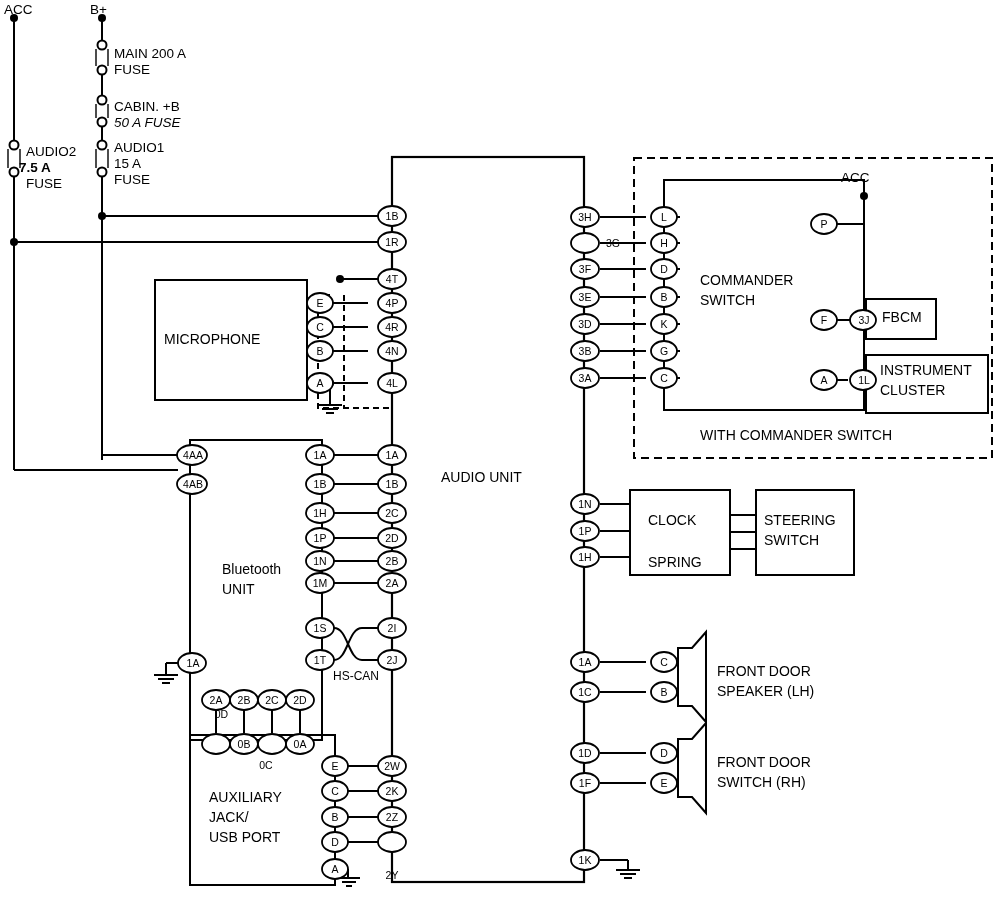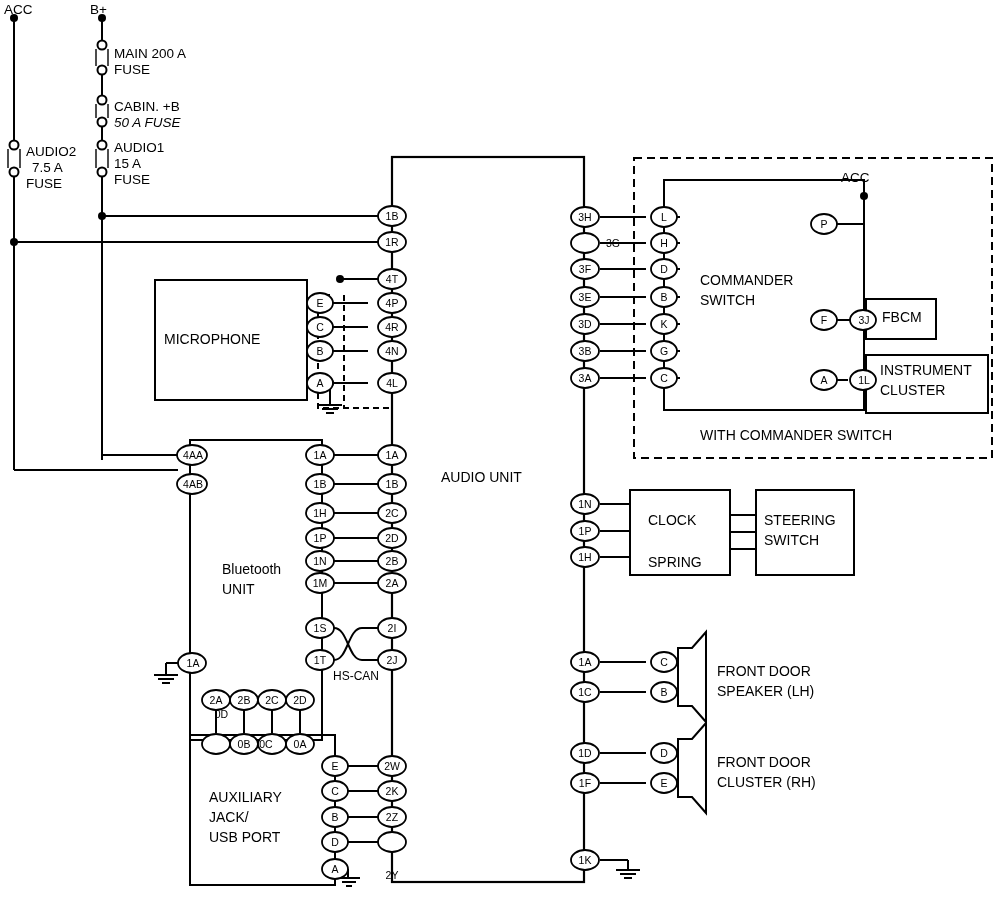--- a/index.html
+++ b/index.html
@@ -319,21 +319,21 @@
 <div class="lbl" style="left:841px;top:170px;">ACC</div>
 
 <div class="lbl" style="left:114px;top:46px;">MAIN 200 A</div>
 <div class="lbl" style="left:114px;top:62px;">FUSE</div>
 <div class="lbl" style="left:114px;top:99px;">CABIN. +B</div>
 <div class="lbl" style="left:114px;top:115px;font-style:italic;">50 A FUSE</div>
 <div class="lbl" style="left:114px;top:140px;">AUDIO1</div>
 <div class="lbl" style="left:114px;top:156px;">15 A</div>
 <div class="lbl" style="left:114px;top:172px;">FUSE</div>
 <div class="lbl" style="left:26px;top:144px;">AUDIO2</div>
-<div class="lbl" style="left:32px;top:160px;">7.5 A</div>
+<div class="lbl" style="left:19px;top:160px;font-weight:bold;">7.5 A</div>
 <div class="lbl" style="left:26px;top:176px;">FUSE</div>
 
 <div class="lbl big" style="left:441px;top:469px;">AUDIO UNIT</div>
 <div class="lbl big" style="left:164px;top:331px;">MICROPHONE</div>
 <div class="lbl big" style="left:222px;top:561px;">Bluetooth</div>
 <div class="lbl big" style="left:222px;top:581px;">UNIT</div>
 <div class="lbl big" style="left:209px;top:789px;">AUXILIARY</div>
 <div class="lbl big" style="left:209px;top:809px;">JACK/</div>
 <div class="lbl big" style="left:209px;top:829px;">USB PORT</div>
 <div class="lbl sm" style="left:333px;top:670px;">HS-CAN</div>
@@ -346,21 +346,21 @@
 <div class="lbl big" style="left:700px;top:427px;">WITH COMMANDER SWITCH</div>
 
 <div class="lbl big" style="left:648px;top:512px;">CLOCK</div>
 <div class="lbl big" style="left:648px;top:554px;">SPRING</div>
 <div class="lbl big" style="left:764px;top:512px;">STEERING</div>
 <div class="lbl big" style="left:764px;top:532px;">SWITCH</div>
 
 <div class="lbl big" style="left:717px;top:663px;">FRONT DOOR</div>
 <div class="lbl big" style="left:717px;top:683px;">SPEAKER (LH)</div>
 <div class="lbl big" style="left:717px;top:754px;">FRONT DOOR</div>
-<div class="lbl big" style="left:717px;top:774px;">CLUSTER (RH)</div>
+<div class="lbl big" style="left:717px;top:774px;">SWITCH (RH)</div>
 
 <div class="term" style="left:378px;top:211px;width:28px;">1B</div>
 <div class="term" style="left:378px;top:237px;width:28px;">1R</div>
 
 <div class="term" style="left:378px;top:274px;width:28px;">4T</div>
 <div class="term" style="left:378px;top:298px;width:28px;">4P</div>
 <div class="term" style="left:378px;top:322px;width:28px;">4R</div>
 <div class="term" style="left:378px;top:346px;width:28px;">4N</div>
 <div class="term" style="left:378px;top:378px;width:28px;">4L</div>
 
@@ -391,21 +391,21 @@
 <div class="term" style="left:378px;top:450px;width:28px;">1A</div>
 <div class="term" style="left:378px;top:479px;width:28px;">1B</div>
 
 <div class="term" style="left:202px;top:695px;width:28px;">2A</div>
 <div class="term" style="left:230px;top:695px;width:28px;">2B</div>
 <div class="term" style="left:258px;top:695px;width:28px;">2C</div>
 <div class="term" style="left:286px;top:695px;width:28px;">2D</div>
 
 <div class="term" style="left:202px;top:709px;width:39px;">0D</div>
 <div class="term" style="left:230px;top:739px;width:28px;">0B</div>
-<div class="term" style="left:258px;top:739px;width:16px;">0C</div>
+<div class="term" style="left:258px;top:760px;width:16px;">0C</div>
 <div class="term" style="left:286px;top:739px;width:28px;">0A</div>
 
 <div class="term" style="left:322px;top:761px;width:26px;">E</div>
 <div class="term" style="left:322px;top:786px;width:26px;">C</div>
 <div class="term" style="left:322px;top:812px;width:26px;">B</div>
 <div class="term" style="left:322px;top:837px;width:26px;">D</div>
 <div class="term" style="left:322px;top:864px;width:26px;">A</div>
 
 <div class="term" style="left:378px;top:761px;width:28px;">2W</div>
 <div class="term" style="left:378px;top:786px;width:28px;">2K</div>

